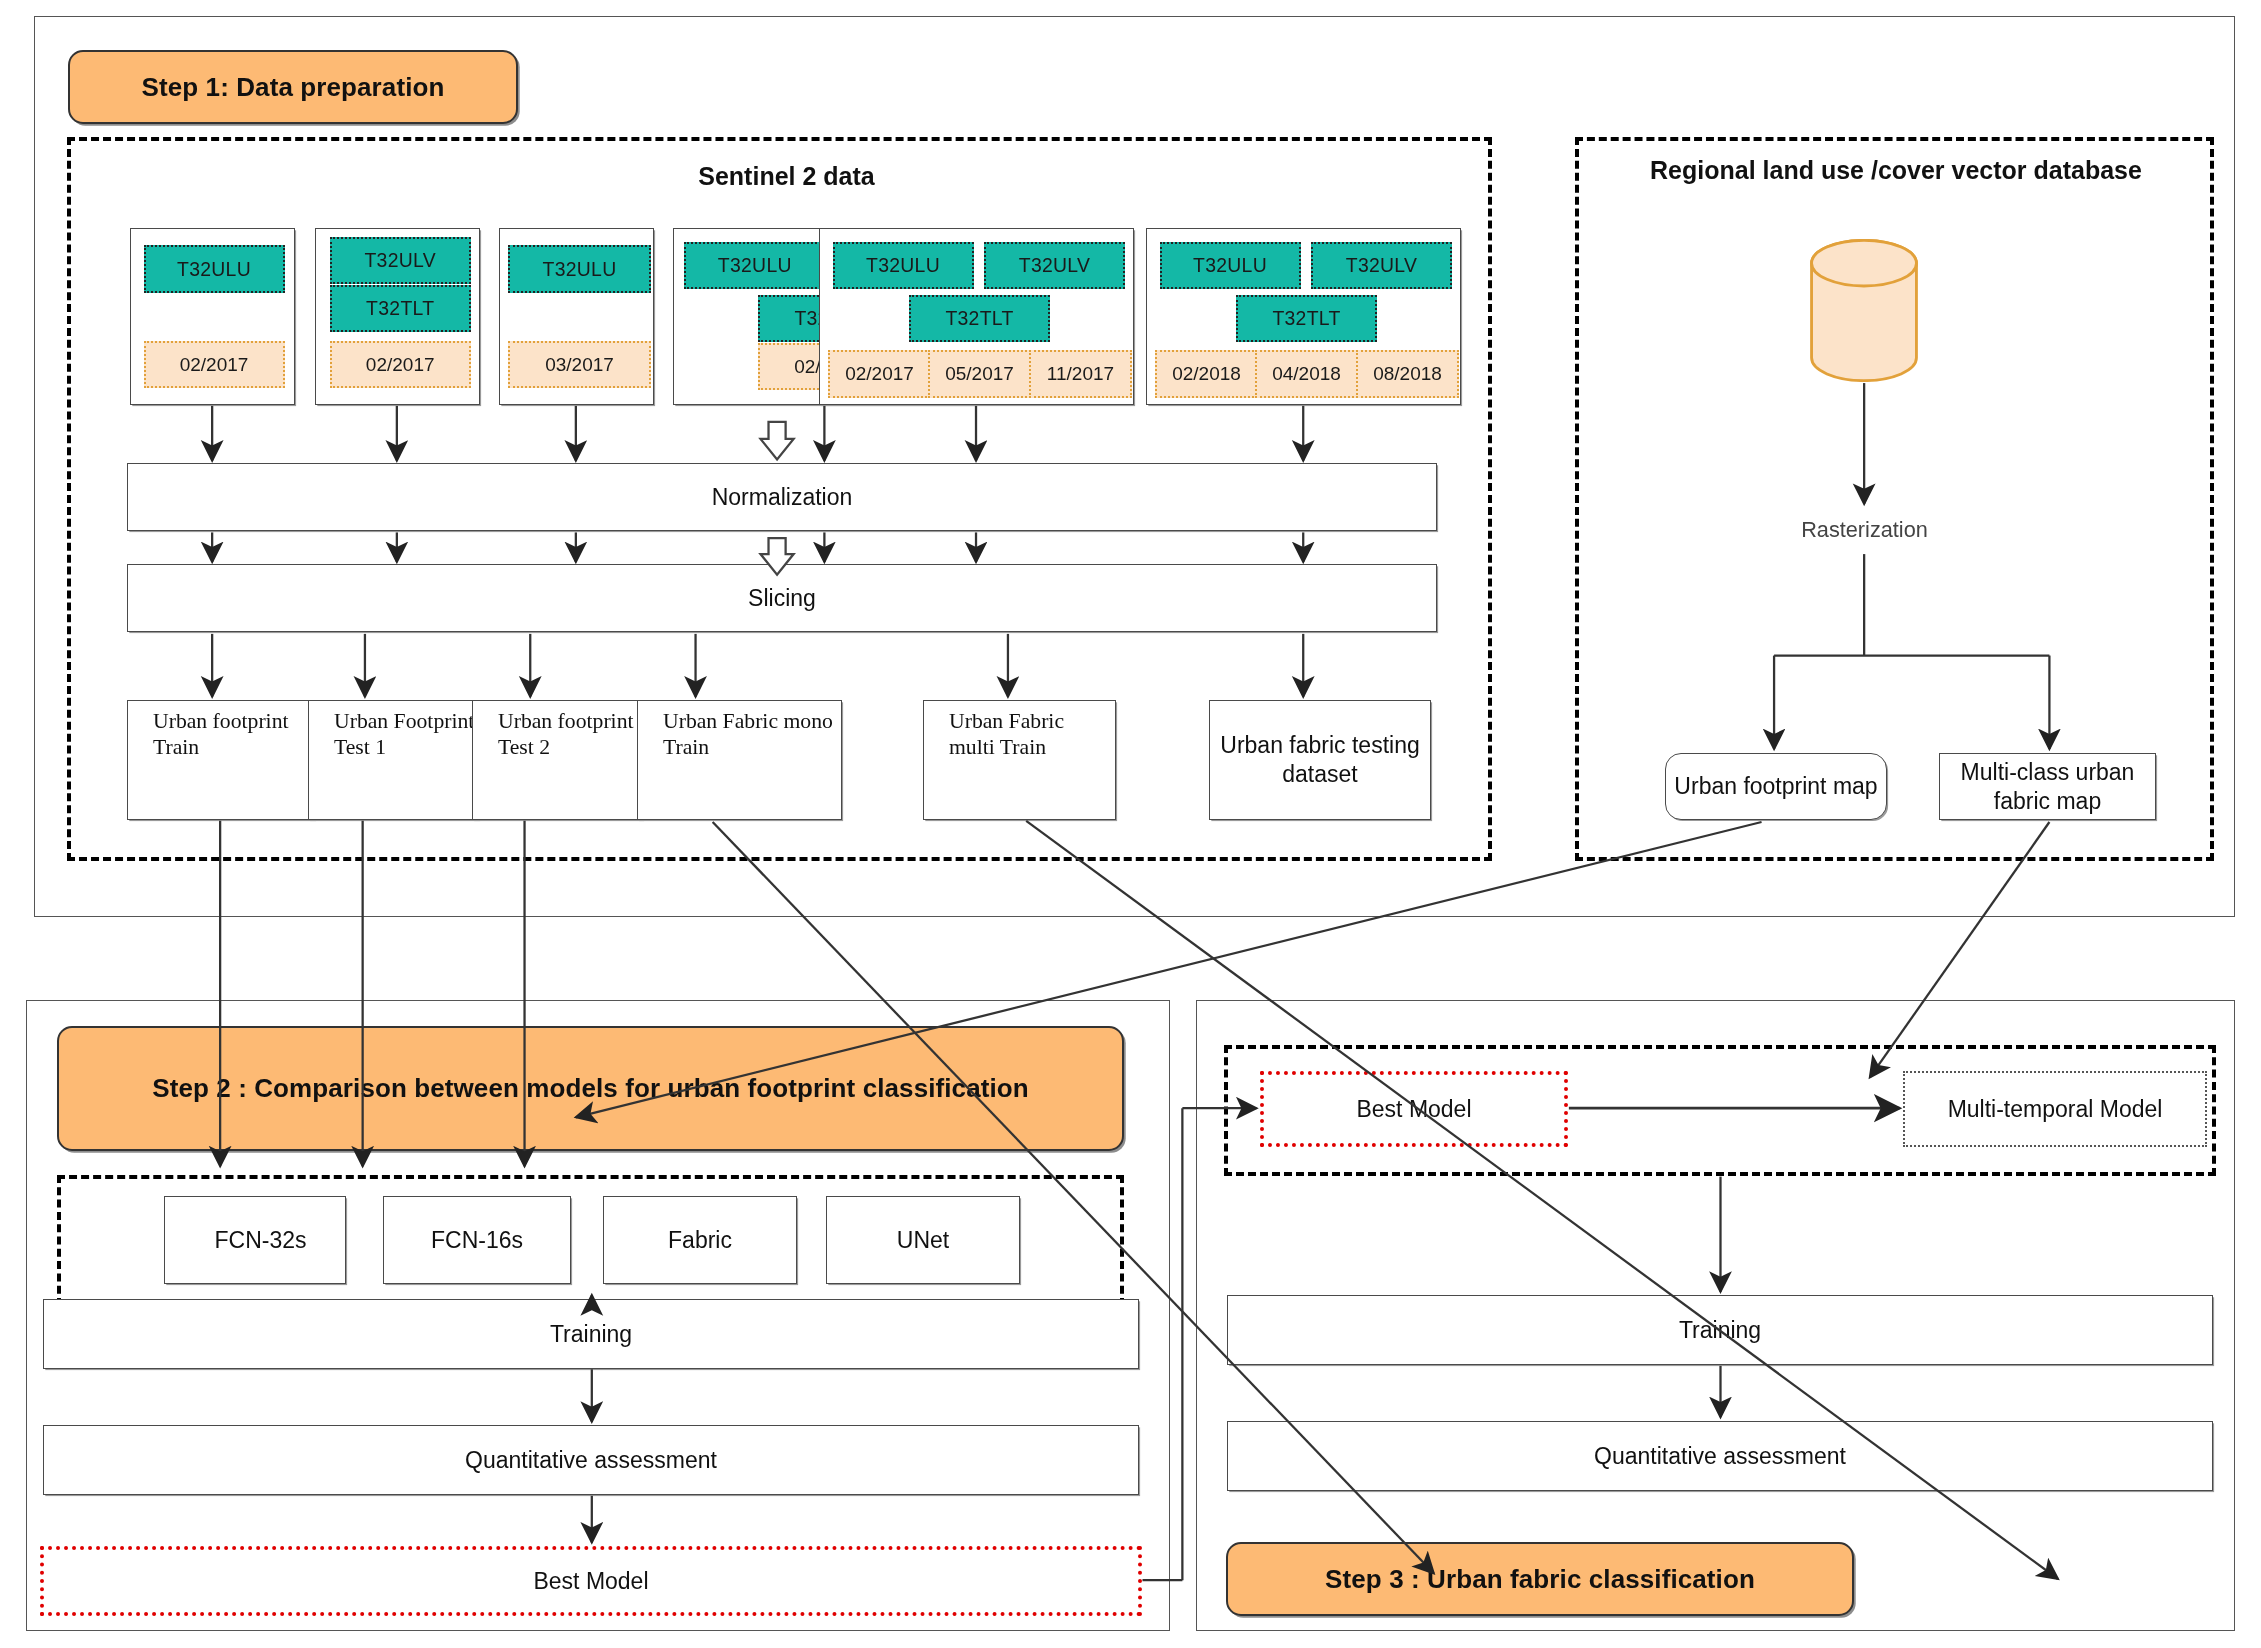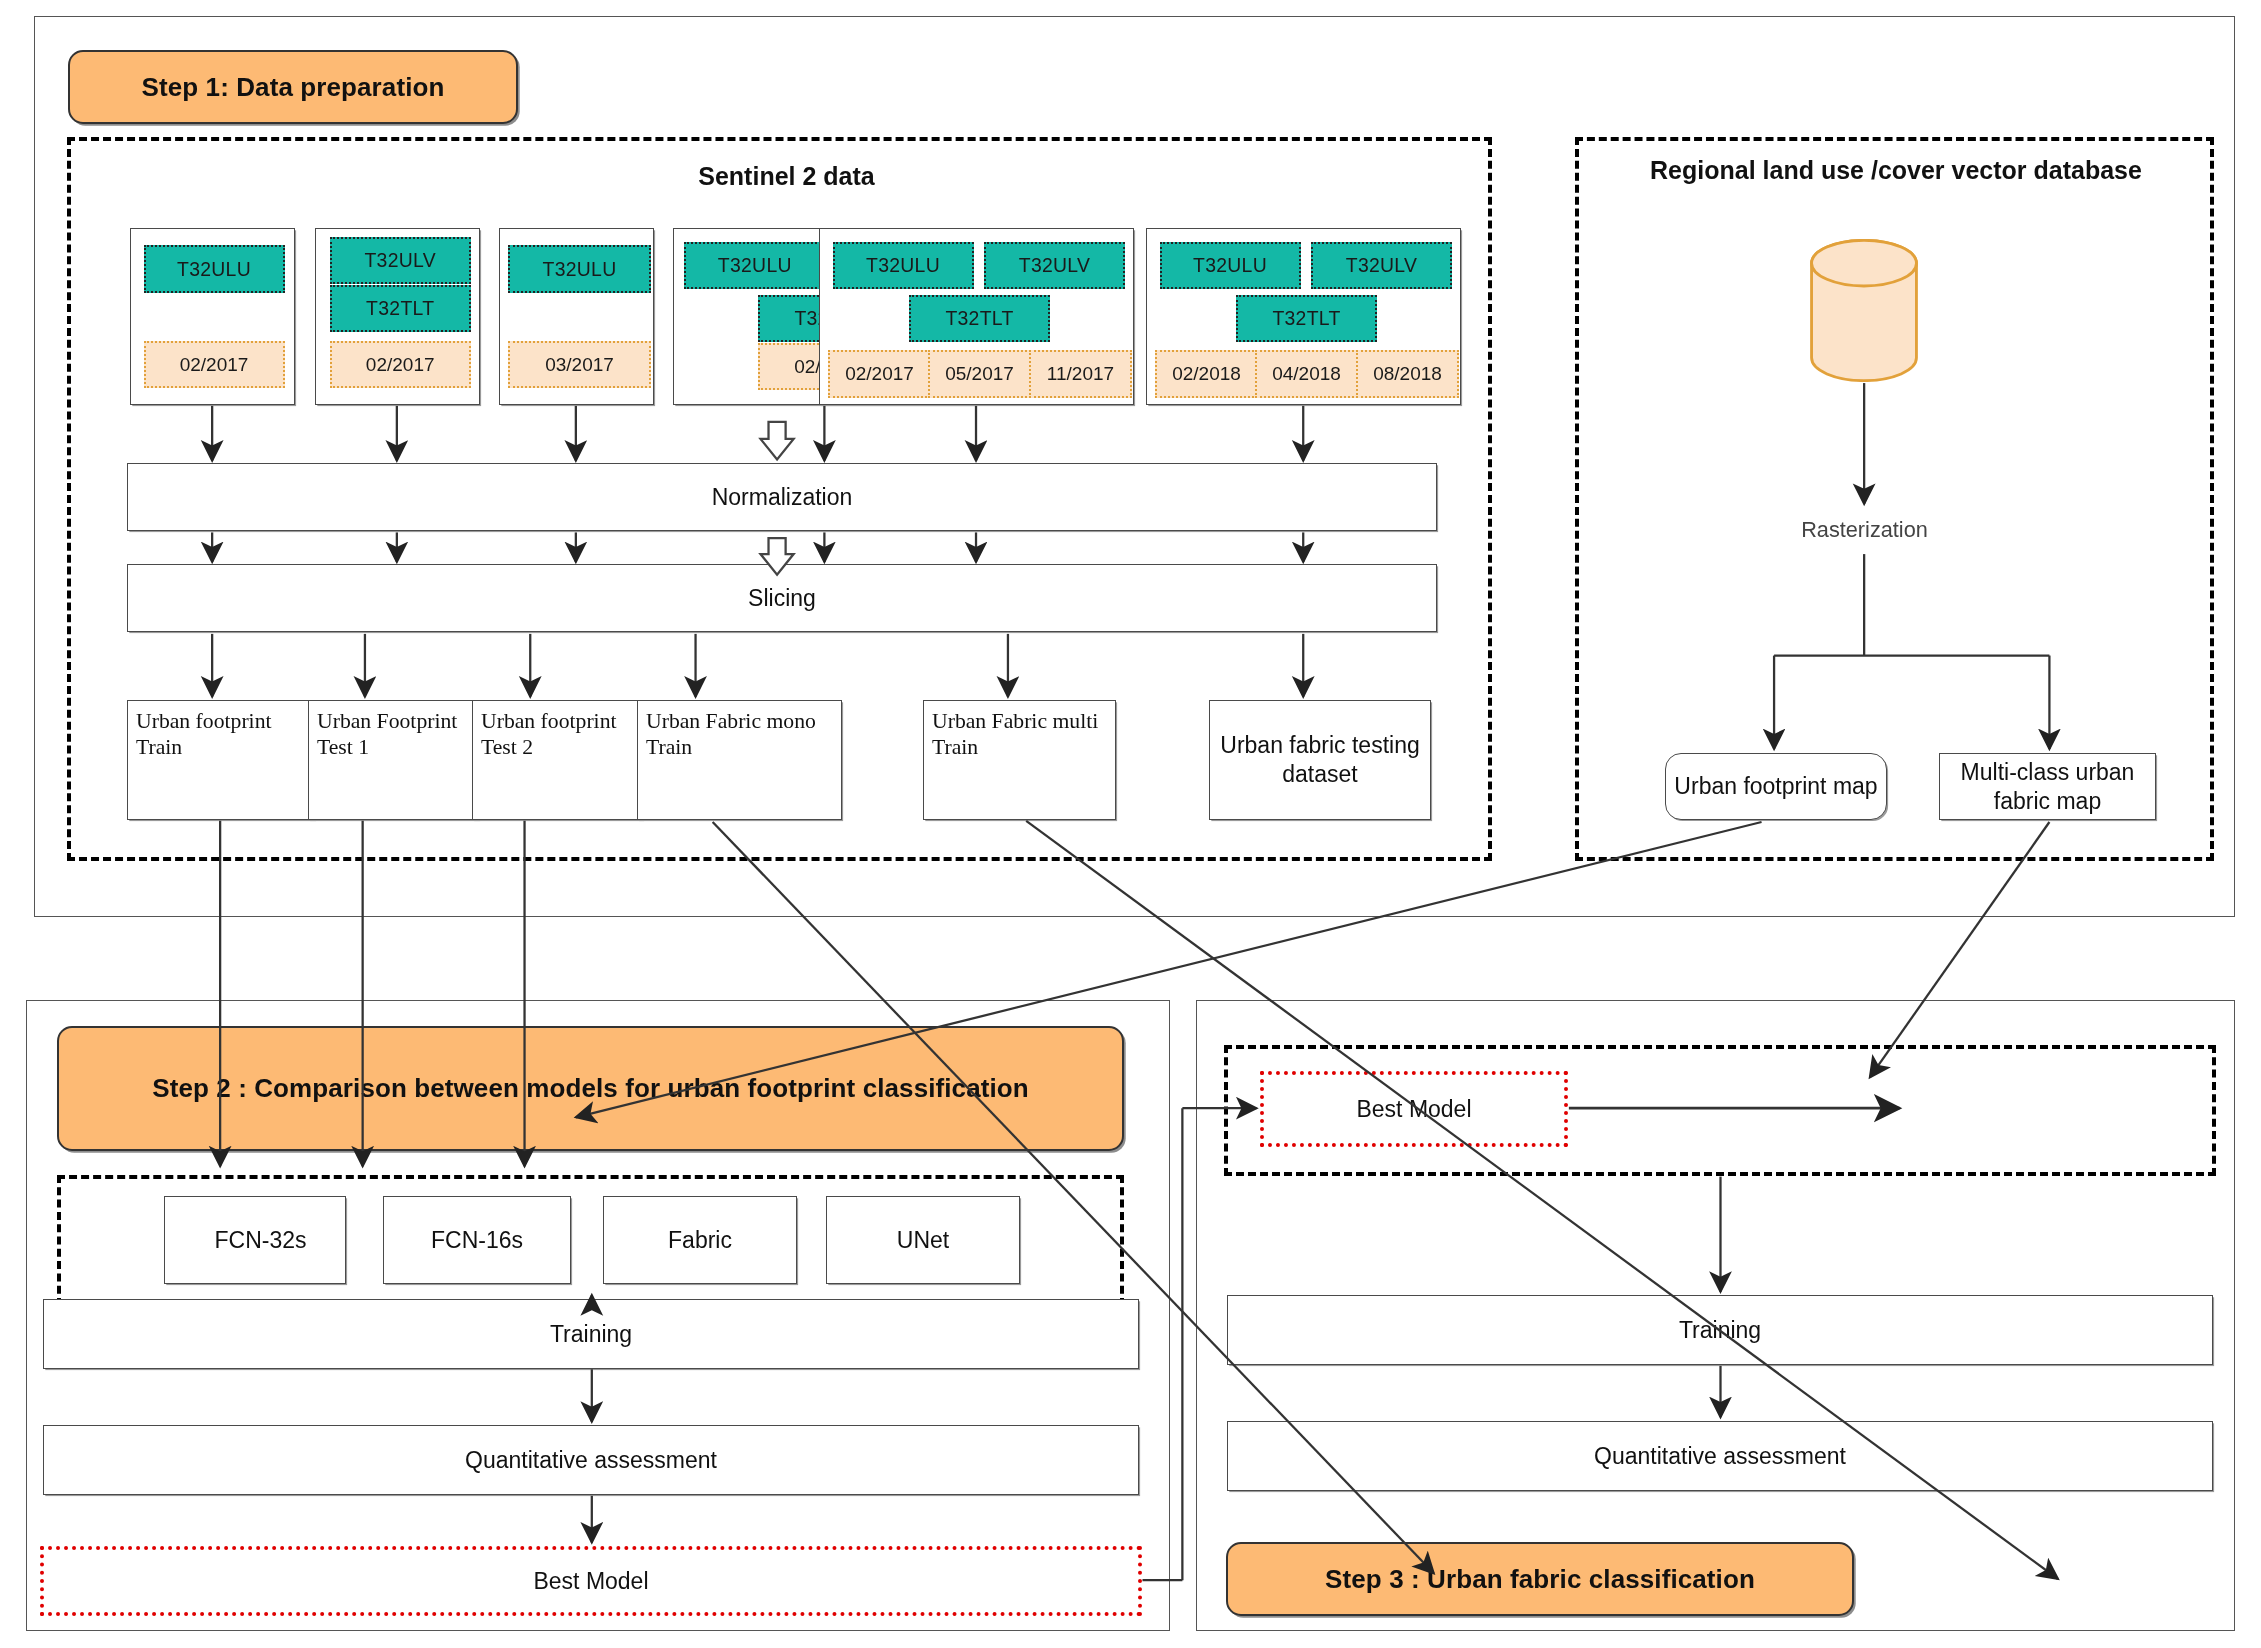--- a/index.html
+++ b/index.html
@@ -40,21 +40,21 @@
   .tile-date{
     position:absolute;border:2.9px dotted #e2a13a;background:#fce3c9;
     display:flex;align-items:center;justify-content:center;
     font-size:19px;color:#1a1a1a;
   }
 
   .lbl{display:flex;align-items:center;justify-content:center;text-align:center;}
   .hdr{font-weight:bold;font-size:25px;line-height:1.22;text-align:center;}
   .bodytxt{font-size:23px;line-height:1.25;}
   .serif{font-family:"Liberation Serif", serif;font-size:21.7px;line-height:1.22;}
-  .left-pad{justify-content:flex-start;text-align:left;padding-left:8px;}
+  .left-pad{justify-content:flex-start;text-align:left;padding-left:25px;}
   .topalign{align-items:flex-start;padding-top:6.8px;}
 
   svg.lines{position:absolute;left:0;top:0;width:2261px;height:1648px;
             pointer-events:none;overflow:visible;}
 </style>
 </head>
 <body>
 
 <div id="root">
 
@@ -150,20 +150,21 @@
   <div class="abs red-dot-frame bodytxt" style="left:40px;top:1546px;width:1102px;height:70px;">Best Model</div>
 
   <div class="abs plain-frame" style="left:1196px;top:1000px;width:1039px;height:631px;"></div>
 
   <div class="abs round-title" style="left:1226px;top:1542px;width:628px;height:74px;">Step 3 : Urban fabric classification</div>
 
   <div class="abs dash-frame" style="left:1224px;top:1045px;width:992px;height:131px;"></div>
 
   <div class="abs red-dot-frame bodytxt" style="left:1260px;top:1071px;width:308px;height:76px;">Best Model</div>
 
+  <div class="abs grey-dot-frame bodytxt" style="left:1903px;top:1071px;width:304px;height:76px;">Multi-temporal Model</div>
 
   <div class="abs solid-box lbl bodytxt" style="left:1227px;top:1295px;width:986px;height:70px;">Training</div>
 
   <div class="abs solid-box lbl bodytxt" style="left:1227px;top:1421px;width:986px;height:70px;">Quantitative assessment</div>
 
   <svg class="lines" viewBox="0 0 3966 2891" width="2261" height="1648">
     <defs>
       <marker id="arw" markerWidth="12" markerHeight="12" refX="9" refY="5" orient="auto" markerUnits="strokeWidth">
         <path d="M0,0 L10,5 L0,10 L2.4,5 z" fill="#222"></path>
       </marker>

